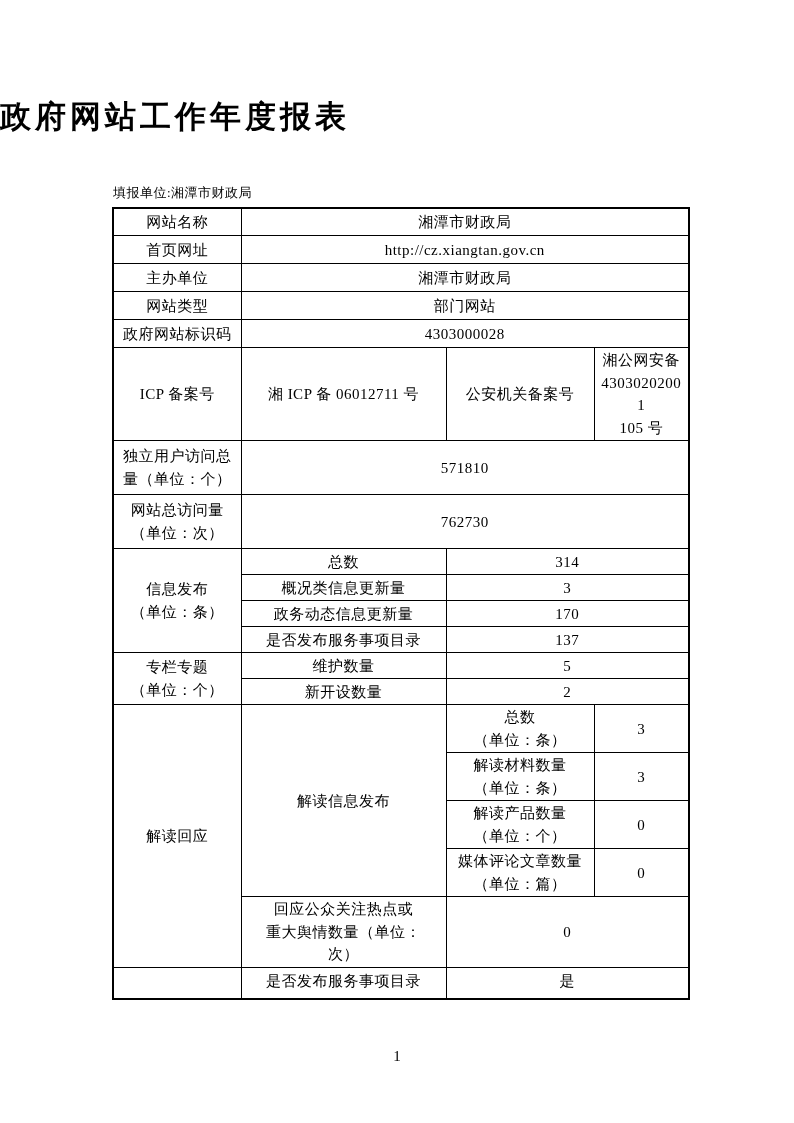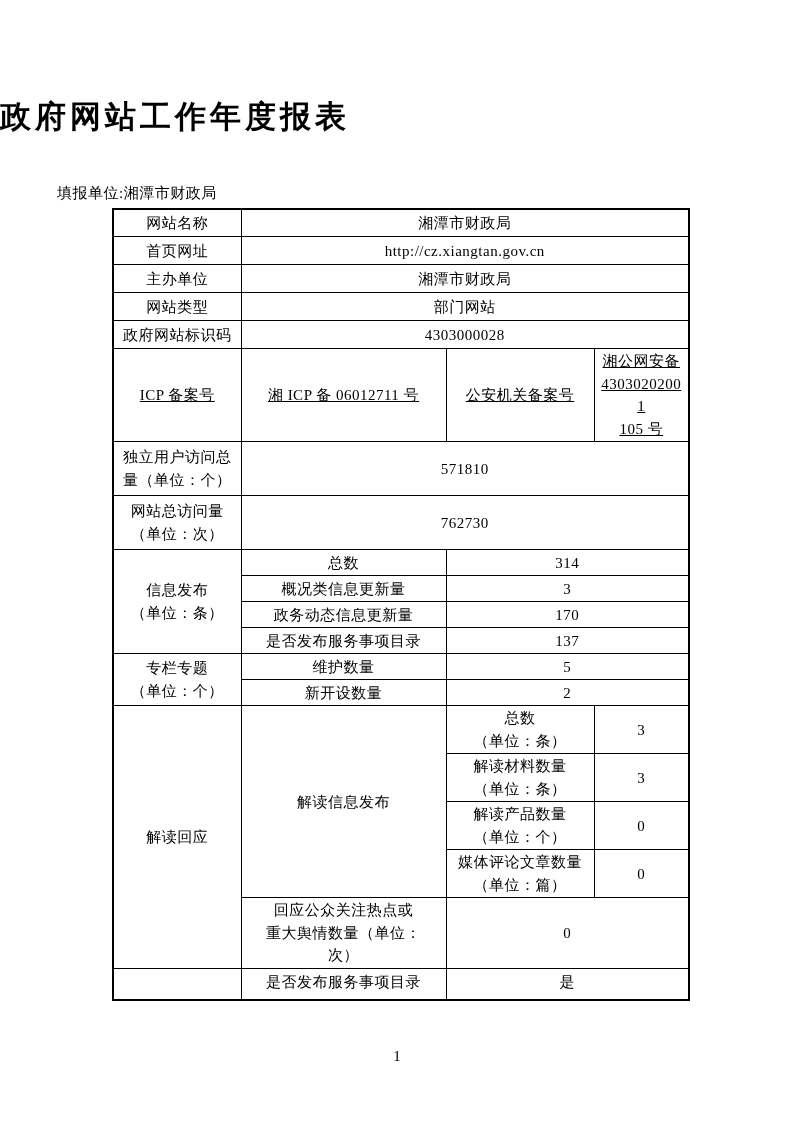--- a/index.html
+++ b/index.html
@@ -20,22 +20,22 @@
     letter-spacing:4px;
     line-height:1.35;
   }
   .subtitle {
     margin-top:25px;
     text-align:center;
     font-size:17px;
     letter-spacing:1px;
   }
   .prepared {
-    margin:46px 0 5px 57px;
-    font-size:15px;
+    margin:46px 0 5px 113px;
+    font-size:13px;
     letter-spacing:0.5px;
   }
   table.report {
     margin-left:112px;
     width:576px;
     table-layout:fixed;
     border-collapse:collapse;
     border:2px solid #000;
   }
   table.report td {
@@ -43,21 +43,21 @@
     text-align:center;
     vertical-align:middle;
     font-size:15px;
     line-height:1.5;
     letter-spacing:0.5px;
     padding:1px 3px;
     white-space:pre-line;
     word-break:break-word;
   }
   tr.h28 td { height:28px; }
-  tr.h65 td { height:65px;text-decoration:underline; }
+  tr.h65 td { height:65px; }
   tr.h54 td { height:54px; }
   tr.h26 td { height:26px; }
   tr.h45 td { height:45px; }
   tr.h68 td { height:68px; }
   tr.h32 td { height:32px;font-family:Liberation Mono, monospace; }
   .page-number {
     position:absolute;
     left:0; right:0;
     bottom:58px;
     text-align:center;

